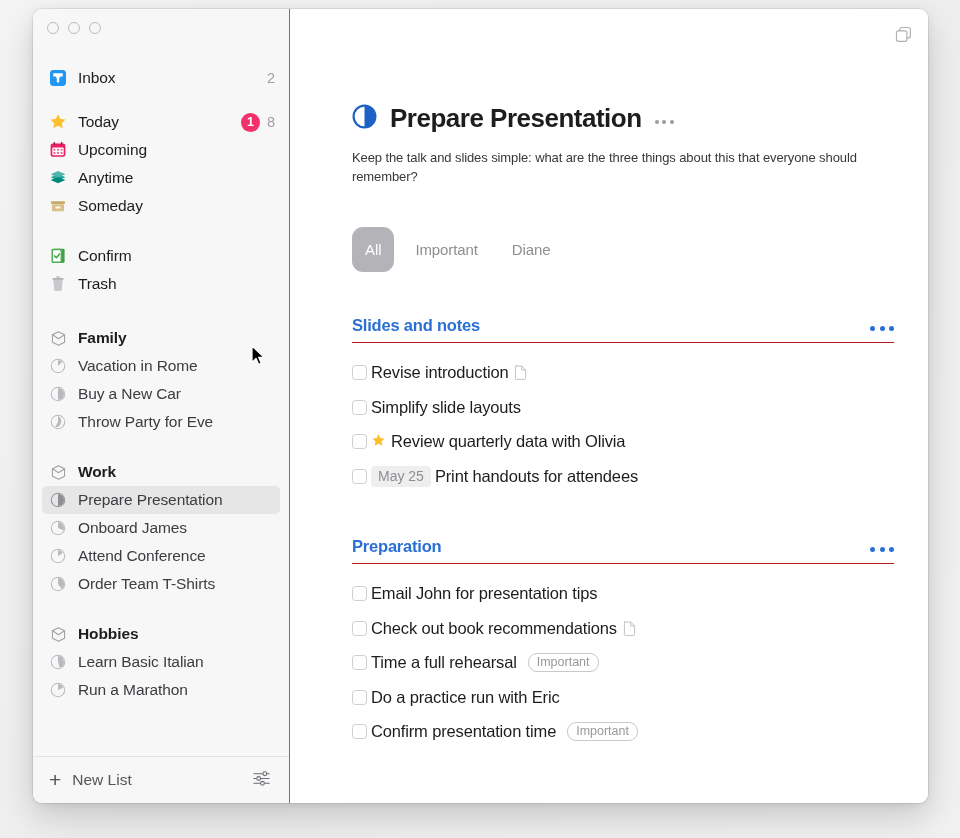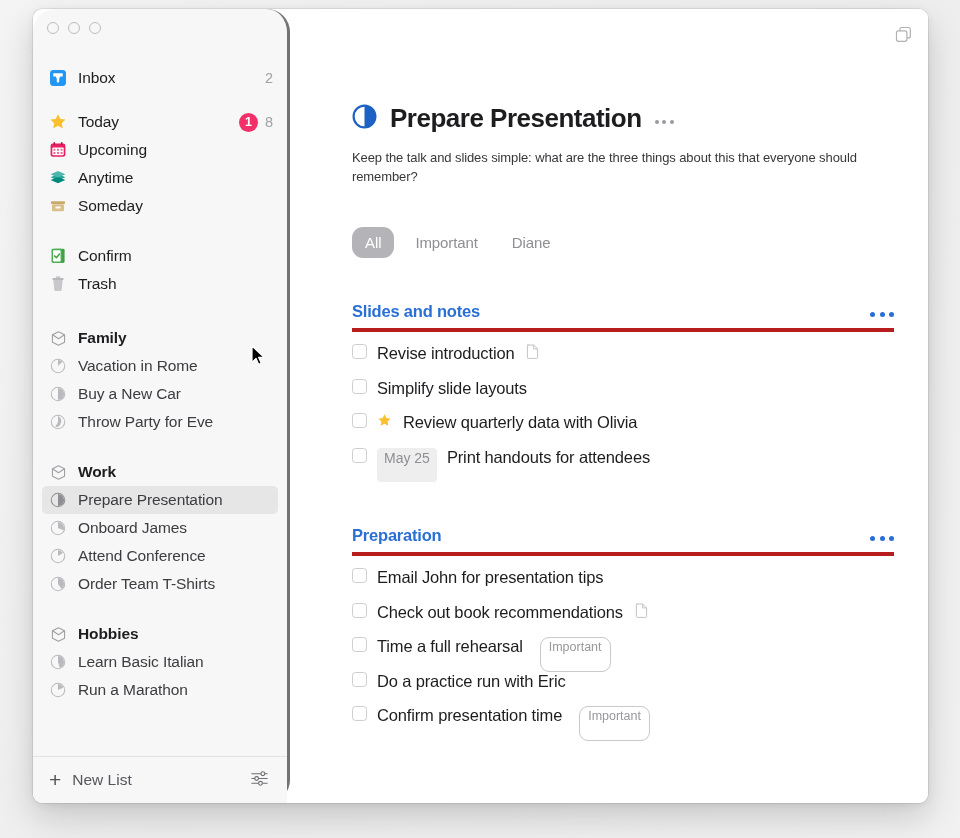--- a/index.html
+++ b/index.html
@@ -37,25 +37,24 @@
       0 14px 34px rgba(0,0,0,0.17),
       0 2px 8px rgba(0,0,0,0.07);
     overflow: hidden;
     display: flex;
   }
 
   
   .sidebar {
     width: 257px;
     background: #f7f7f7;
-    border-right: 3px solid #737373;
+    border-right: 1px solid #737373;
     position: relative;
     display: flex;
     flex-direction: column;
-    border-radius: 23px;
   }
 
   .traffic {
     height: 38px;
     display: flex;
     align-items: center;
     gap: 9px;
     padding: 0 0 0 14px;
     flex: none;
   }
@@ -216,39 +215,39 @@
 
   .filters {
     margin-top: 41px;
     display: flex;
     align-items: center;
     gap: 8px;
   }
   .chip {
     font-size: 15px;
     color: #8e8e93;
-    padding: 7px 13px;
+    padding: 14px 13px;
     border-radius: 11px;
     cursor: default;
     letter-spacing: -0.1px;
   }
   .chip.active {
     background: #b4b4b8;
     color: #ffffff;
     font-weight: 400;
   }
 
   
   .group { margin-top: 44px; }
   .group.second { }
 
   .group-head {
     display: flex;
     align-items: flex-end;
-    border-bottom: 4px solid #b91c1c;
+    border-bottom: 1px solid #b91c1c;
     padding-bottom: 7px;
   }
   .group-title {
     font-size: 16.5px;
     font-weight: 700;
     color: #2a6fd4;
     letter-spacing: -0.2px;
   }
   .dots-group {
     margin-left: auto;
@@ -260,21 +259,22 @@
   }
   .dots-group i {
     width: 5px; height: 5px; border-radius: 50%;
     background: #2a6fd4; display: block;
   }
 
   .todos { margin-top: 12px; }
   .todo {
     height: 34.5px;
     display: flex;
-    gap: 10px;
+    align-items: center;
+    gap: 4px;
     cursor: default;
   }
   .cbox {
     width: 15px; height: 15px;
     border: 1px solid #cdcdd2;
     border-radius: 3.5px;
     background: #fff;
     flex: none;
     cursor: default;
   }

